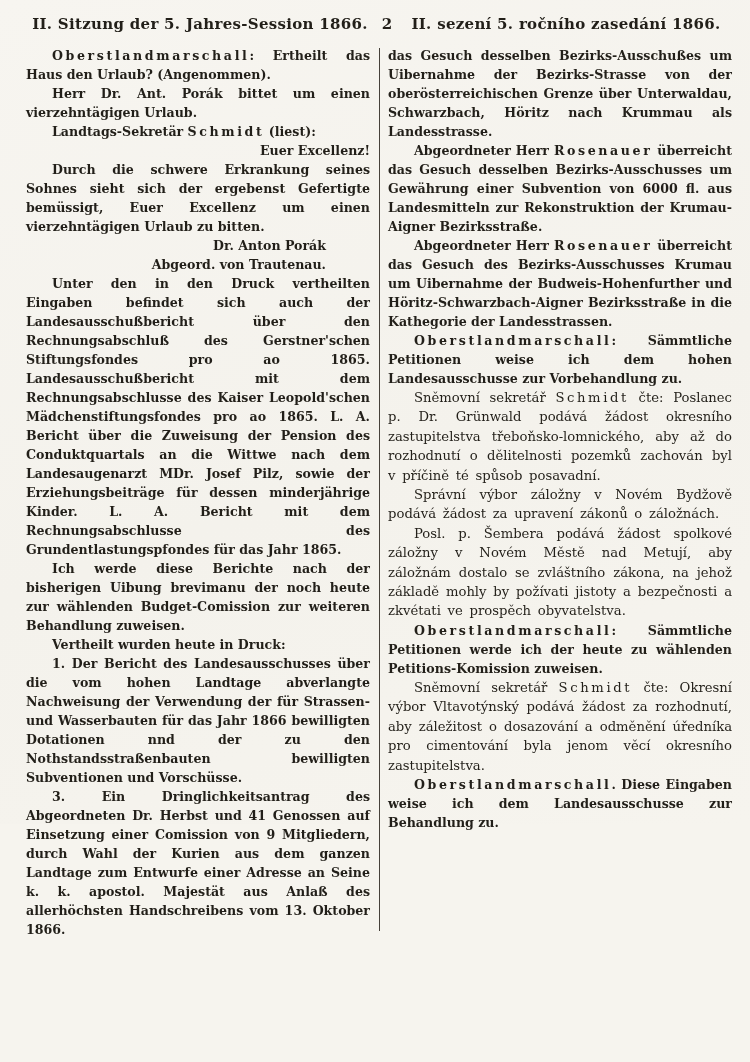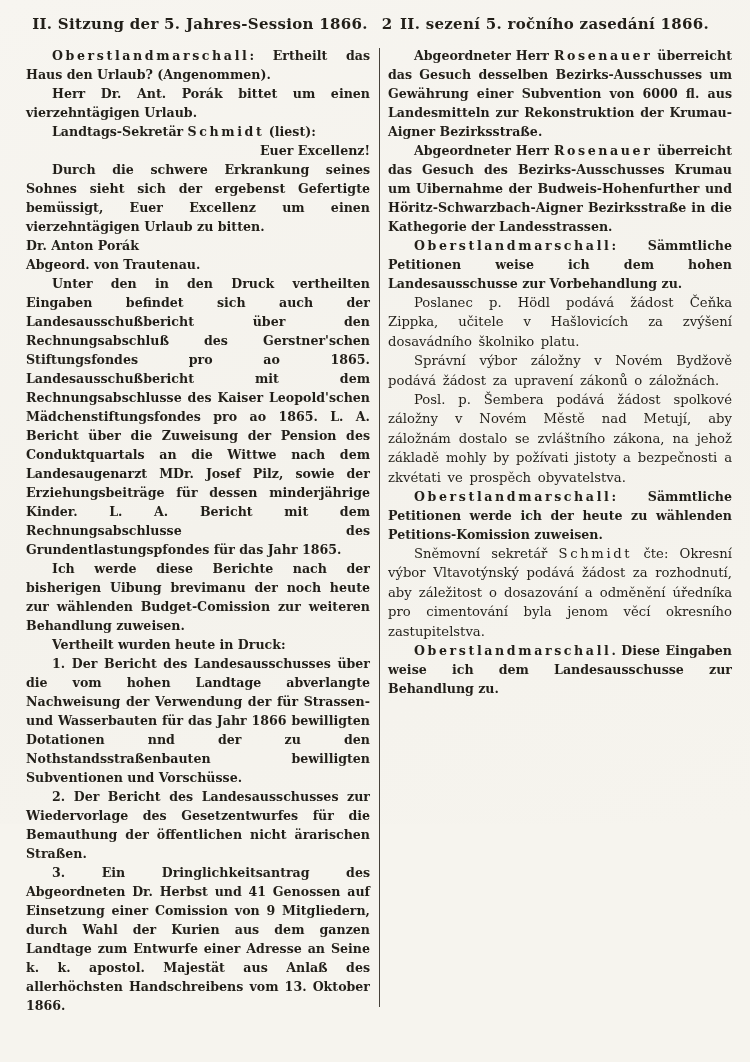--- a/index.html
+++ b/index.html
@@ -22,21 +22,21 @@
   header.pagehead {
     display: flex;
     align-items: baseline;
     padding: 15px 18px 0 26px;
     font-size: 15px;
     font-weight: 700;
     letter-spacing: 0.3px;
   }
   .h-left  { width: 348px; text-align: center; }
   .h-num   { width: 26px;  text-align: center; font-weight: 700; }
-  .h-right { flex: 1;      }
+  .h-right { flex: 1;      text-align: center; }
   main.body {
     display: flex;
     padding: 13px 6px 0 26px;
     max-height: 975px;
     overflow: hidden;
   }
   .col {
     width: 344px;
     text-align: justify;
   }
@@ -56,21 +56,21 @@
     line-height: 19px;
   }
   .col p.cs {
     font-weight: 400;
     font-size: 13.2px;
     line-height: 19.4px;
     word-spacing: 2.5px;
   }
   .col p.noindent  { text-indent: 0; }
   .col p.center    { text-align: right; text-indent: 0; }
-  .col p.signature { text-align: left;  text-indent: 0; padding-right: 44px; }
+  .col p.signature { text-align: right;  text-indent: 0; padding-right: 44px; }
   .sp { letter-spacing: 2.6px; }
 </style>
 </head>
 <body>
 
 <div class="page">
   <header class="pagehead">
     <div class="h-left">II. Sitzung der 5. Jahres-Session 1866.</div>
     <div class="h-num">2</div>
     <div class="h-right">II. sezení 5. ročního zasedání 1866.</div>
@@ -82,29 +82,29 @@
         <p class="de" lang="de"><span>Herr Dr. Ant. Porák bittet um einen vierzehntägigen Urlaub.</span></p>
         <p class="de" lang="de"><span>Landtags-Sekretär </span><span class="sp">Schmidt</span><span> (liest):</span></p>
         <p class="de center" lang="de"><span>Euer Excellenz!</span></p>
         <p class="de" lang="de"><span>Durch die schwere Erkrankung seines Sohnes sieht sich der ergebenst Gefertigte bemüssigt, Euer Excellenz um einen vierzehntägigen Urlaub zu bitten.</span></p>
         <p class="de signature" lang="de"><span>Dr. Anton Porák</span></p>
         <p class="de signature" lang="de"><span>Abgeord. von Trautenau.</span></p>
         <p class="de" lang="de"><span>Unter den in den Druck vertheilten Eingaben befindet sich auch der Landesausschußbericht über den Rechnungsabschluß des Gerstner'schen Stiftungsfondes pro ao 1865. Landesausschußbericht mit dem Rechnungsabschlusse des Kaiser Leopold'schen Mädchenstiftungsfondes pro ao 1865. L. A. Bericht über die Zuweisung der Pension des Conduktquartals an die Wittwe nach dem Landesaugenarzt MDr. Josef Pilz, sowie der Erziehungsbeiträge für dessen minderjährige Kinder. L. A. Bericht mit dem Rechnungsabschlusse des Grundentlastungspfondes für das Jahr 1865.</span></p>
         <p class="de" lang="de"><span>Ich werde diese Berichte nach der bisherigen Uibung brevimanu der noch heute zur wählenden Budget-Comission zur weiteren Behandlung zuweisen.</span></p>
         <p class="de" lang="de"><span>Vertheilt wurden heute in Druck:</span></p>
         <p class="de" lang="de"><span>1. Der Bericht des Landesausschusses über die vom hohen Landtage abverlangte Nachweisung der Verwendung der für Strassen- und Wasserbauten für das Jahr 1866 bewilligten Dotationen nnd der zu den Nothstandsstraßenbauten bewilligten Subventionen und Vorschüsse.</span></p>
-        <p class="de" lang="de"><span>2. Der Bericht des Landesausschusses zur Wiedervorlage des Gesetzentwurfes für die Bemauthung der öffentlichen nicht ärarischen Straßen.</span></p>
         <p class="de" lang="de"><span>3. Ein Dringlichkeitsantrag des Abgeordneten Dr. Herbst und 41 Genossen auf Einsetzung einer Comission von 9 Mitgliedern, durch Wahl der Kurien aus dem ganzen Landtage zum Entwurfe einer Adresse an Seine k. k. apostol. Majestät aus Anlaß des allerhöchsten Handschreibens vom 13. Oktober 1866.</span></p>
       </div>
     <div class="divider"></div>
     <div class="col">
+        <p class="de noindent" lang="de"><span>das Gesuch desselben Bezirks-Ausschußes um Uibernahme der Bezirks-Strasse von der oberösterreichischen Grenze über Unterwaldau, Schwarzbach, Höritz nach Krummau als Landesstrasse.</span></p>
         <p class="de" lang="de"><span>Abgeordneter Herr </span><span class="sp">Rosenauer</span><span> überreicht das Gesuch desselben Bezirks-Ausschusses um Gewährung einer Subvention von 6000 fl. aus Landesmitteln zur Rekonstruktion der Krumau-Aigner Bezirksstraße.</span></p>
         <p class="de" lang="de"><span>Abgeordneter Herr </span><span class="sp">Rosenauer</span><span> überreicht das Gesuch des Bezirks-Ausschusses Krumau um Uibernahme der Budweis-Hohenfurther und Höritz-Schwarzbach-Aigner Bezirksstraße in die Kathegorie der Landesstrassen.</span></p>
         <p class="de" lang="de"><span class="sp">Oberstlandmarschall</span><span>: Sämmtliche Petitionen weise ich dem hohen Landesausschusse zur Vorbehandlung zu.</span></p>
-        <p class="cs" lang="cs"><span>Poslanec p. Hödl podává žádost Čeňka Zippka, učitele v Hašlovicích za zvýšení dosavádního školniko platu.</span></p>
+        <p class="cs" lang="cs"><span>Sněmovní sekretář </span><span class="sp">Schmidt</span><span> čte: Poslanec p. Dr. Grünwald podává žádost okresního zastupitelstva třeboňsko-lomnického, aby až do rozhodnutí o dělitelnosti pozemků zachován byl v příčině té spůsob posavadní.</span></p>
         <p class="cs" lang="cs"><span>Správní výbor záložny v Novém Bydžově podává žádost za upravení zákonů o záložnách.</span></p>
         <p class="cs" lang="cs"><span>Posl. p. Šembera podává žádost spolkové záložny v Novém Městě nad Metují, aby záložnám dostalo se zvláštního zákona, na jehož základě mohly by požívati jistoty a bezpečnosti a zkvétati ve prospěch obyvatelstva.</span></p>
         <p class="de" lang="de"><span class="sp">Oberstlandmarschall</span><span>: Sämmtliche Petitionen werde ich der heute zu wählenden Petitions-Komission zuweisen.</span></p>
         <p class="cs" lang="cs"><span>Sněmovní sekretář </span><span class="sp">Schmidt</span><span> čte: Okresní výbor Vltavotýnský podává žádost za rozhodnutí, aby záležitost o dosazování a odměnění úředníka pro cimentování byla jenom věcí okresního zastupitelstva.</span></p>
         <p class="de" lang="de"><span class="sp">Oberstlandmarschall</span><span>. Diese Eingaben weise ich dem Landesausschusse zur Behandlung zu.</span></p>
       </div>
   </main>
 </div>
 
 </body></html>

